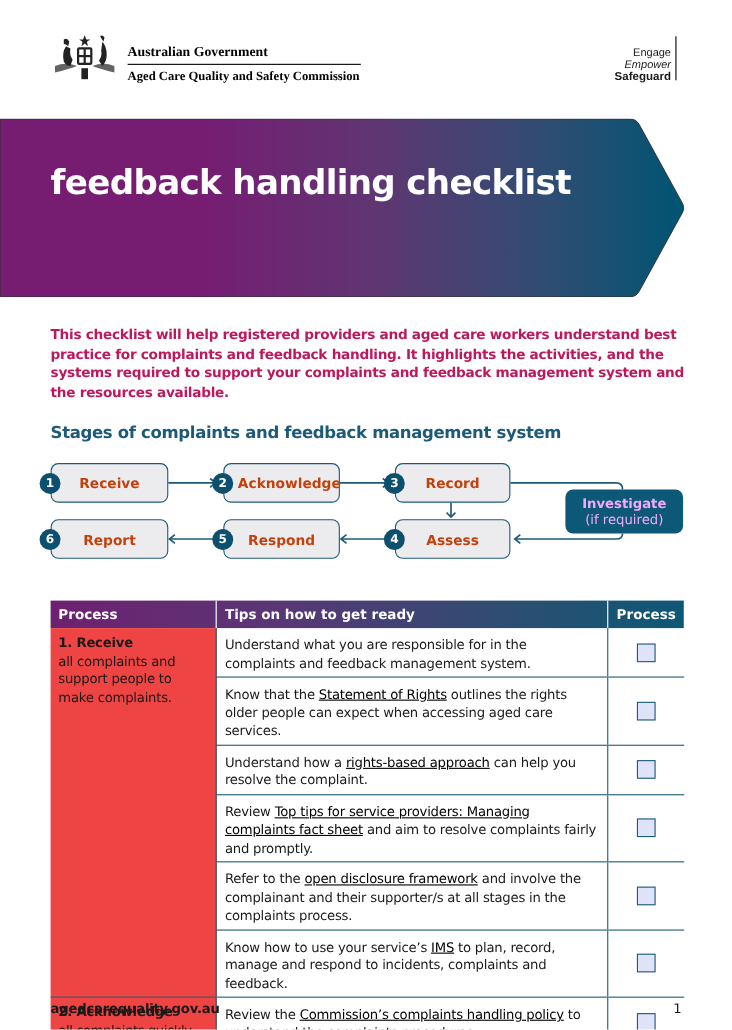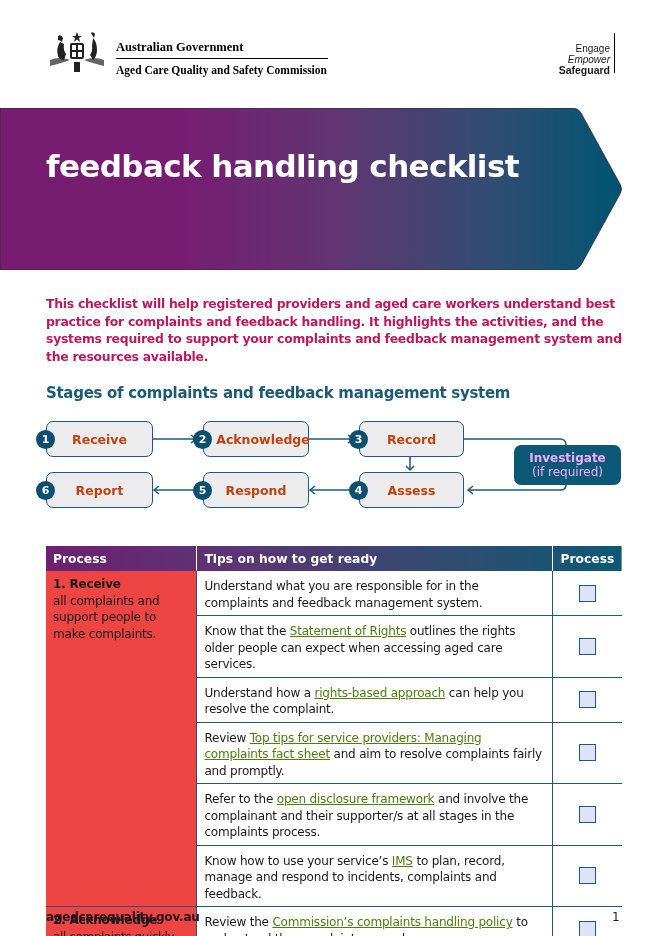--- a/index.html
+++ b/index.html
@@ -38,21 +38,21 @@
   .checklist th { color: #fff; font-weight: bold; text-align: left; font-size: 12.3px; height: 25px; padding: 0 7px; }
   .checklist thead tr { background: linear-gradient(90deg, #6e2070 0%, #5a3675 35%, #2a4f72 75%, #0d5876 100%); }
   .checklist th.c-complete { text-align: center; padding: 0 4px; border-left: 1.5px solid #fff; }
   .checklist th.c-tips { border-left: 1.5px solid #fff; }
   .checklist td { vertical-align: top; border-bottom: 1.5px solid #1c5a77; line-height: 16.5px; color: #1a1a1a; letter-spacing: -0.2px; }
   .checklist td.proc { background: #ef4444; padding: 5px 7px; border-bottom: 1.5px solid #1c5a77; width: 152px; }
   .checklist td.tip { padding: 7px 7px 4px 7px; border-left: 1.5px solid #1c5a77; width: 370px; }
   .checklist td.chk { border-left: 1.5px solid #1c5a77; text-align: center; vertical-align: middle; width: 70px; }
   .proc-title { font-weight: bold; display: block; }
   .proc-desc { display: block; }
-  .link { color: #4d7c0f; text-decoration: underline; }
+  .link { color: #000000; text-decoration: underline; }
   .box { display: inline-block; width: 17px; height: 17px; border: 1.5px solid #1c5a77; background: #dfe3f7; vertical-align: middle; }
 
   
   .footer-url { position: absolute; left: 46px; top: 910px; font-size: 12px; font-weight: bold; color: #1a1a1a; letter-spacing: -0.2px; }
   .footer-page { position: absolute; left: 612px; top: 910px; font-size: 12px; color: #1a1a1a; }
 </style>
 </head>
 <body>
 
 <div class="crest">

